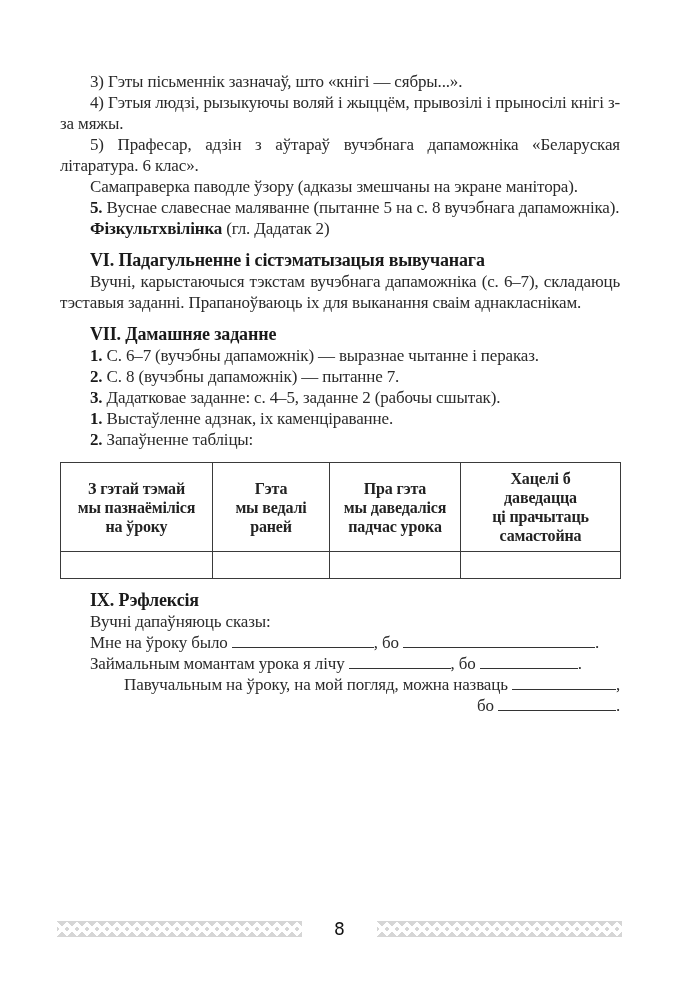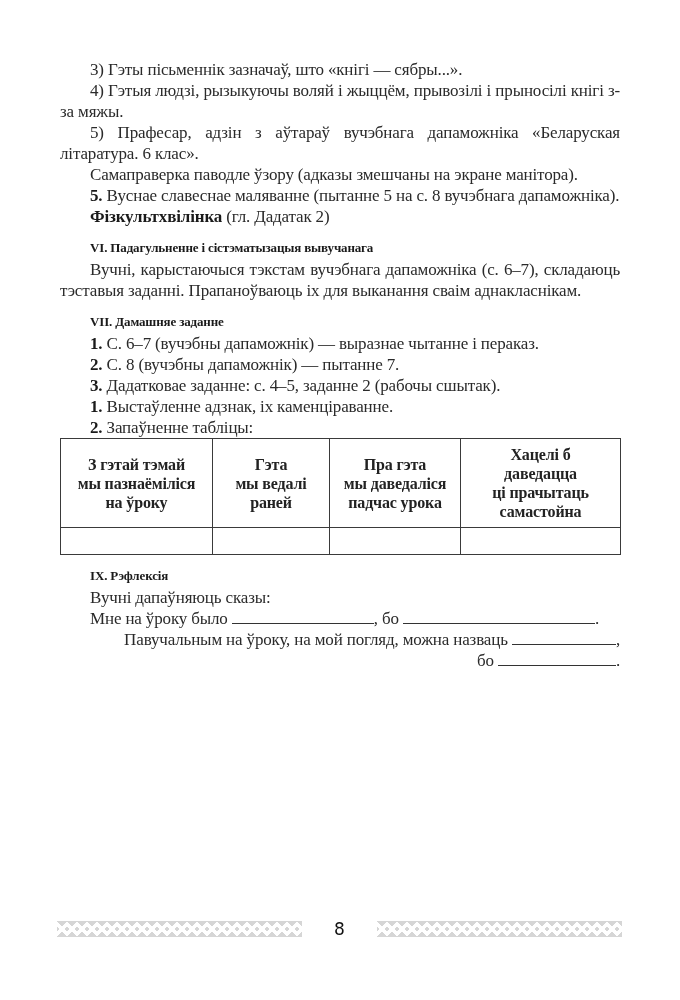--- a/index.html
+++ b/index.html
@@ -1,30 +1,30 @@
 <!DOCTYPE html>
 <html><head>
 <meta charset="utf-8">
 <style>
   html, body { margin: 0; padding: 0; background: #ffffff; }
   body { width: 680px; height: 1000px; position: relative; overflow: hidden; }
   .page {
-    position: absolute; left: 60px; top: 59px; width: 560px;
+    position: absolute; left: 60px; top: 71px; width: 560px;
     font-family: "Liberation Serif", "DejaVu Serif", serif;
     font-size: 17px; line-height: 21px; color: #2a2a2a;
     letter-spacing: -0.15px;
   }
   .p { margin: 0; text-align: justify; }
   .ind { text-indent: 30px; }
   .b { font-weight: bold; color: #1a1a1a; }
   .h {
     margin: 10px 0 0 0; text-indent: 30px;
-    font-weight: bold; font-size: 13px; line-height: 22px; color: #1a1a1a;
+    font-weight: bold; font-size: 18px; line-height: 22px; color: #1a1a1a;
   }
-  .tbl-wrap { }
+  .tbl-wrap { margin-top: 12px; }
   table.t {
     border-collapse: collapse; width: 560px; table-layout: fixed;
     font-family: "Liberation Serif", "DejaVu Serif", serif;
   }
   table.t th, table.t td { border: 1.5px solid #3a3a3a; }
   table.t th {
     height: 88px; font-size: 16px; line-height: 19px; font-weight: bold;
     color: #222; text-align: center; vertical-align: middle; padding: 0 2px;
     white-space: pre-line;
   }
@@ -105,20 +105,21 @@
           <td></td>
           <td></td>
         </tr>
       </tbody>
     </table>
   </div>
 
   <h2 class="h" style="">IX. Рэфлексія</h2>
   <p class="p ind">Вучні дапаўняюць сказы:</p>
   <p class="p ind"><span>Мне на ўроку было </span><span class="blank" style="width:142px"></span><span>, бо </span><span class="blank" style="width:192px"></span><span>.</span></p>
+  <p class="p ind"><span>Займальным момантам урока я лічу </span><span class="blank" style="width:102px"></span><span>, бо </span><span class="blank" style="width:98px"></span><span>.</span></p>
   <p class="p ind" style="text-align:right"><span>Павучальным на ўроку, на мой погляд, можна назваць </span><span class="blank" style="width:104px"></span><span>,</span><br><span style="display:inline-block;text-indent:0;margin-left:-30px"><span>бо </span><span class="blank" style="width:118px"></span><span>.</span></span></p>
 </div>
 
 <div class="footer">
   <div class="band"></div>
   <div class="pgnum">8</div>
   <div class="band"></div>
 </div>
 
 </body></html>

